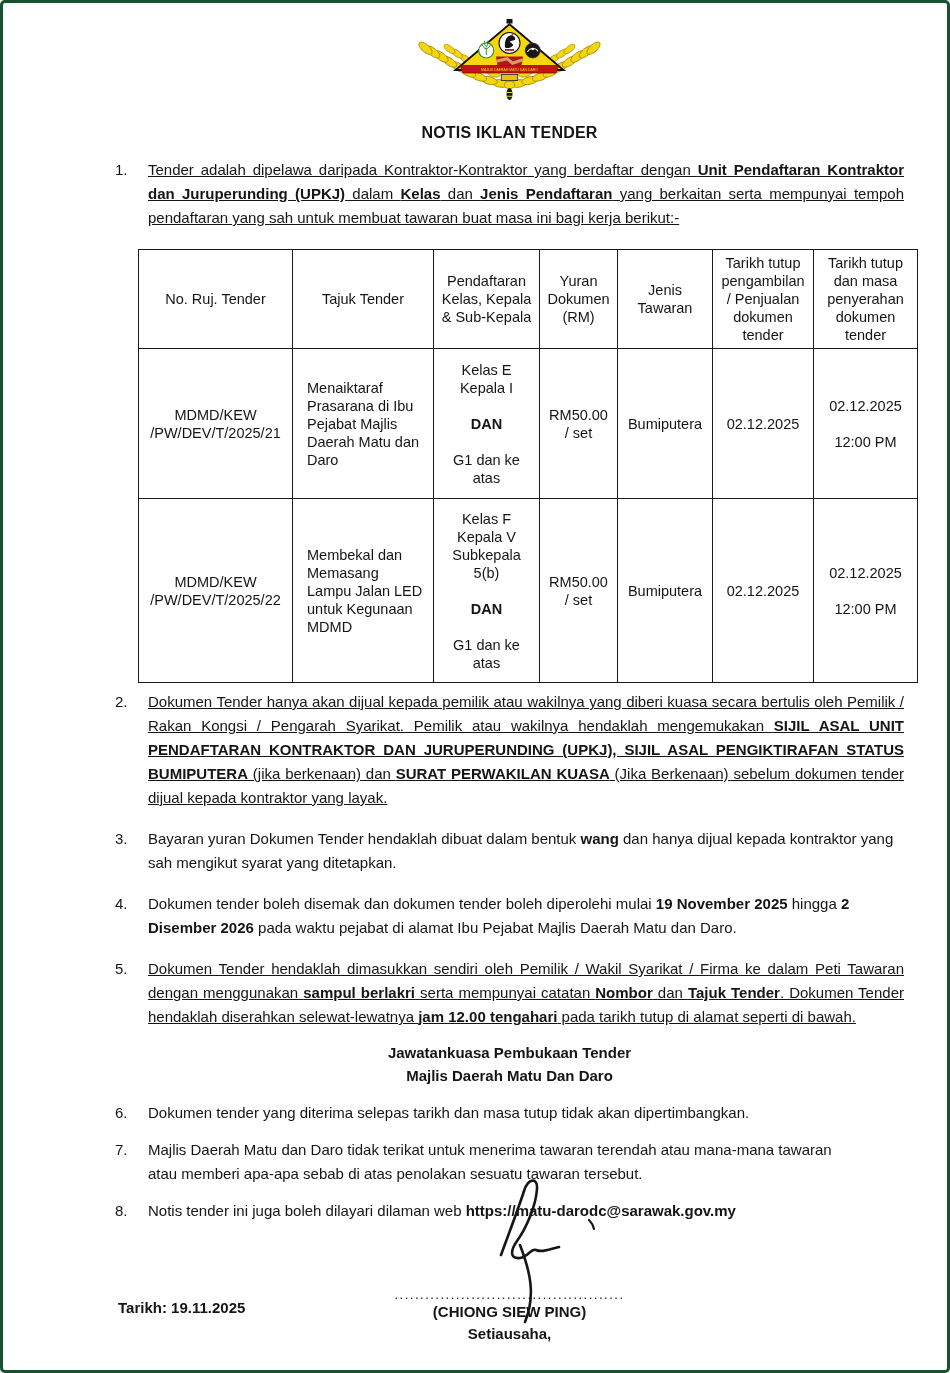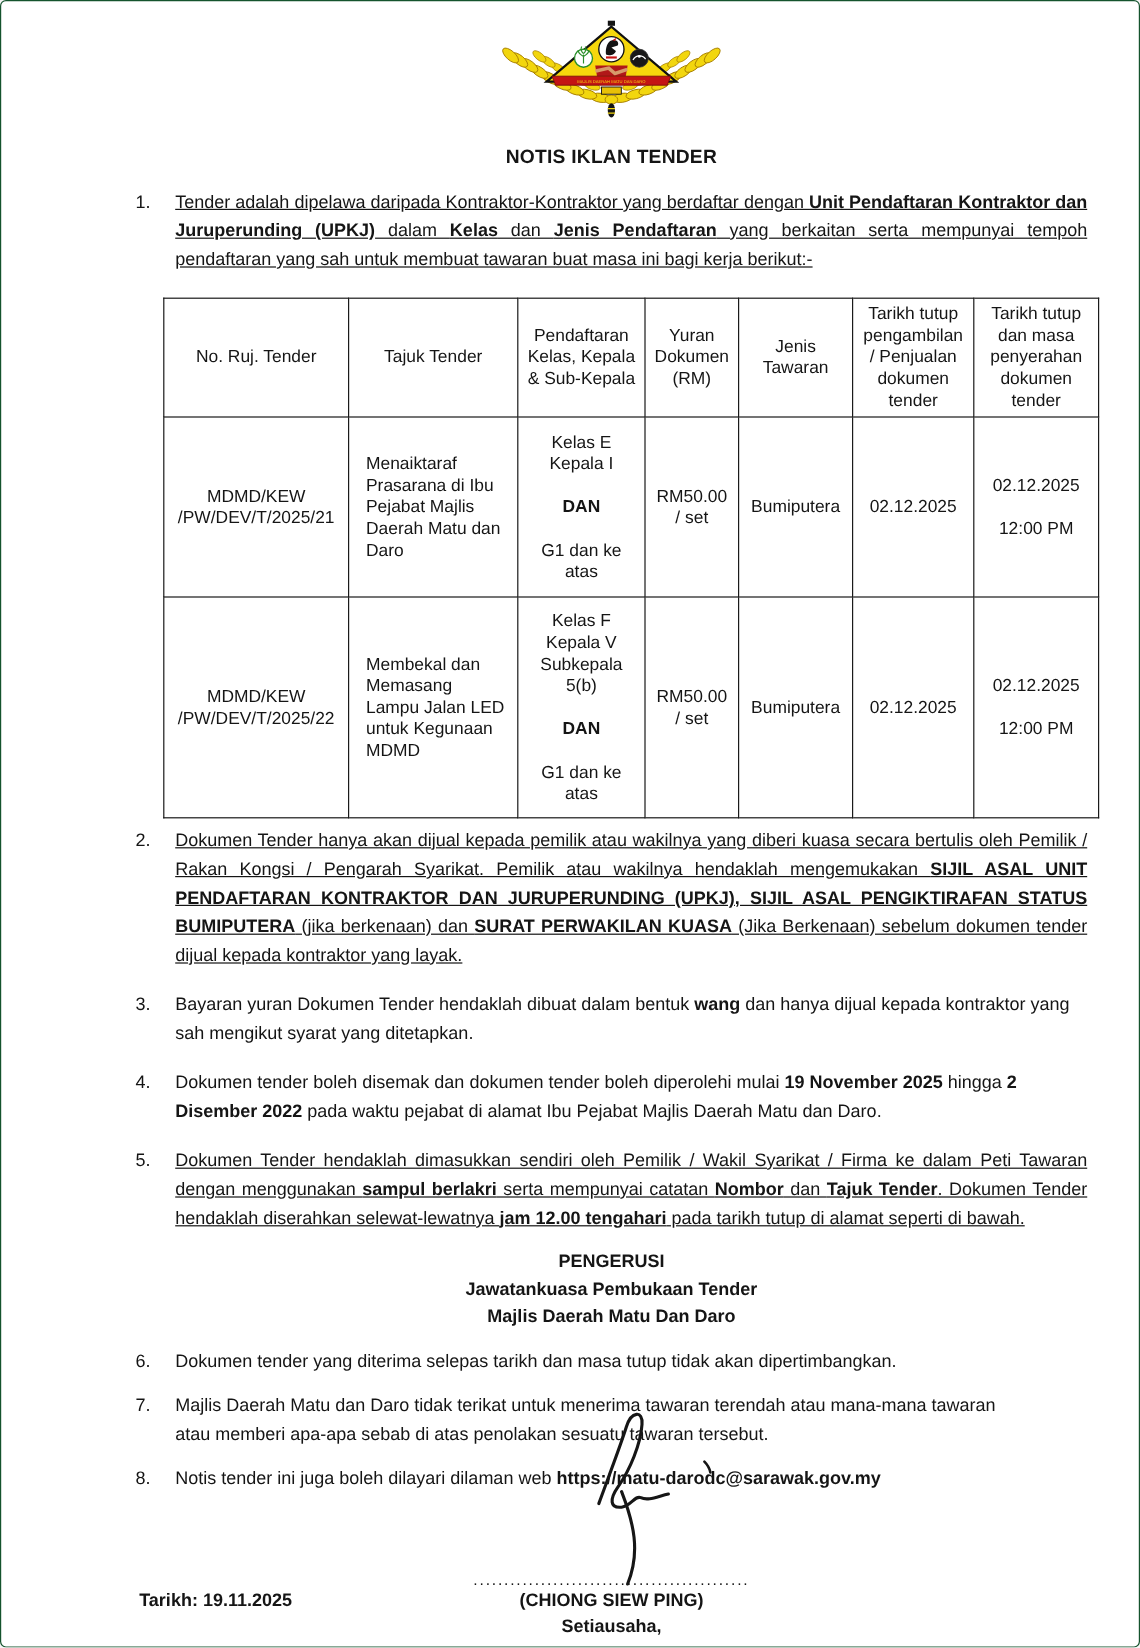--- a/index.html
+++ b/index.html
@@ -1,18 +1,18 @@
 <!DOCTYPE html>
 <html><head>
 <meta charset="utf-8">
 <style>
   html,body{margin:0;padding:0;background:#f4f4f4;}
   .page{
     width:950px;height:1373px;box-sizing:border-box;background:#ffffff;
-    border:1px solid #14532d;border-radius:5px;position:relative;overflow:hidden;
+    border:3px solid #14532d;border-radius:5px;position:relative;overflow:hidden;
     font-family:"Liberation Sans",sans-serif;color:#151515;
   }
   .content{padding:14px 43px 0 112px;}
   .logo-wrap{width:100%;text-align:center;margin-top:2px;}
   .doc-title{text-align:center;font-weight:bold;font-size:16px;margin-top:14px;letter-spacing:.2px;}
   .items{margin-top:0;}
   .item{display:flex;font-size:15px;line-height:24px;}
   .item .num{flex:0 0 33px;}
   .item .ibody{flex:1;}
   .item .ibody.just{text-align:justify;text-decoration:underline;}
@@ -33,21 +33,21 @@
   #mid-items{margin-top:7px;}
   #mid-items .item{margin-top:0;}
   #mid-items .item + .item{margin-top:17px;}
   .addr{margin-top:12px;text-align:center;font-weight:bold;font-size:15px;line-height:23px;}
   #closing-items{margin-top:14px;}
   #closing-items .item + .item{margin-top:13px;}
   .sig-block{margin-top:66px;text-align:center;font-size:15px;line-height:22px;}
   .sig-dots{font-size:13px;letter-spacing:1.5px;display:block;line-height:12px;}
   .sig-name{font-weight:bold;}
   .sig-role{font-weight:bold;}
-  .footer-date{position:absolute;left:115px;top:1324px;font-weight:bold;font-size:15px;}
+  .footer-date{position:absolute;left:115px;top:1296px;font-weight:bold;font-size:15px;}
   .sig-svg{position:absolute;left:428px;top:1172px;pointer-events:none;}
   b{font-weight:bold;}
 </style>
 </head>
 <body>
 
 <div class="page">
   <div class="content">
 
     <div class="logo-wrap">
@@ -226,30 +226,29 @@
         <div class="item">
           <div class="num">2.</div>
           <div class="ibody just"><span>Dokumen Tender hanya akan dijual kepada pemilik atau wakilnya yang diberi kuasa secara bertulis oleh Pemilik / Rakan Kongsi / Pengarah Syarikat. Pemilik atau wakilnya hendaklah mengemukakan </span><b>SIJIL ASAL UNIT PENDAFTARAN KONTRAKTOR DAN JURUPERUNDING (UPKJ), SIJIL ASAL PENGIKTIRAFAN STATUS BUMIPUTERA</b><span> (jika berkenaan) dan </span><b>SURAT PERWAKILAN KUASA</b><span> (Jika Berkenaan) sebelum dokumen tender dijual kepada kontraktor yang layak.</span></div>
         </div>
         <div class="item">
           <div class="num">3.</div>
           <div class="ibody"><span>Bayaran yuran Dokumen Tender hendaklah dibuat dalam bentuk </span><b>wang</b><span> dan hanya dijual kepada kontraktor yang</span><br><span>sah mengikut syarat yang ditetapkan.</span></div>
         </div>
         <div class="item">
           <div class="num">4.</div>
-          <div class="ibody"><span>Dokumen tender boleh disemak dan dokumen tender boleh diperolehi mulai </span><b>19 November 2025</b><span> hingga </span><b>2</b><br><b>Disember 2022</b><span> pada waktu pejabat di alamat Ibu Pejabat Majlis Daerah Matu dan Daro.</span></div>
+          <div class="ibody"><span>Dokumen tender boleh disemak dan dokumen tender boleh diperolehi mulai </span><b>19 November 2025</b><span> hingga </span><b>2</b><br><b>Disember 2026</b><span> pada waktu pejabat di alamat Ibu Pejabat Majlis Daerah Matu dan Daro.</span></div>
         </div>
         <div class="item">
           <div class="num">5.</div>
           <div class="ibody just"><span>Dokumen Tender hendaklah dimasukkan sendiri oleh Pemilik / Wakil Syarikat / Firma ke dalam Peti Tawaran dengan menggunakan </span><b>sampul berlakri</b><span> serta mempunyai catatan </span><b>Nombor</b><span> dan </span><b>Tajuk Tender</b><span>. Dokumen Tender hendaklah diserahkan selewat-lewatnya </span><b>jam 12.00 tengahari</b><span> pada tarikh tutup di alamat seperti di bawah.</span></div>
         </div>
       </div>
 
     <div class="addr" id="address-block">
-        <div>PENGERUSI</div>
         <div>Jawatankuasa Pembukaan Tender</div>
         <div>Majlis Daerah Matu Dan Daro</div>
       </div>
 
     <div class="items" id="closing-items">
         <div class="item">
           <div class="num">6.</div>
           <div class="ibody"><span>Dokumen tender yang diterima selepas tarikh dan masa tutup tidak akan dipertimbangkan.</span></div>
         </div>
         <div class="item">

